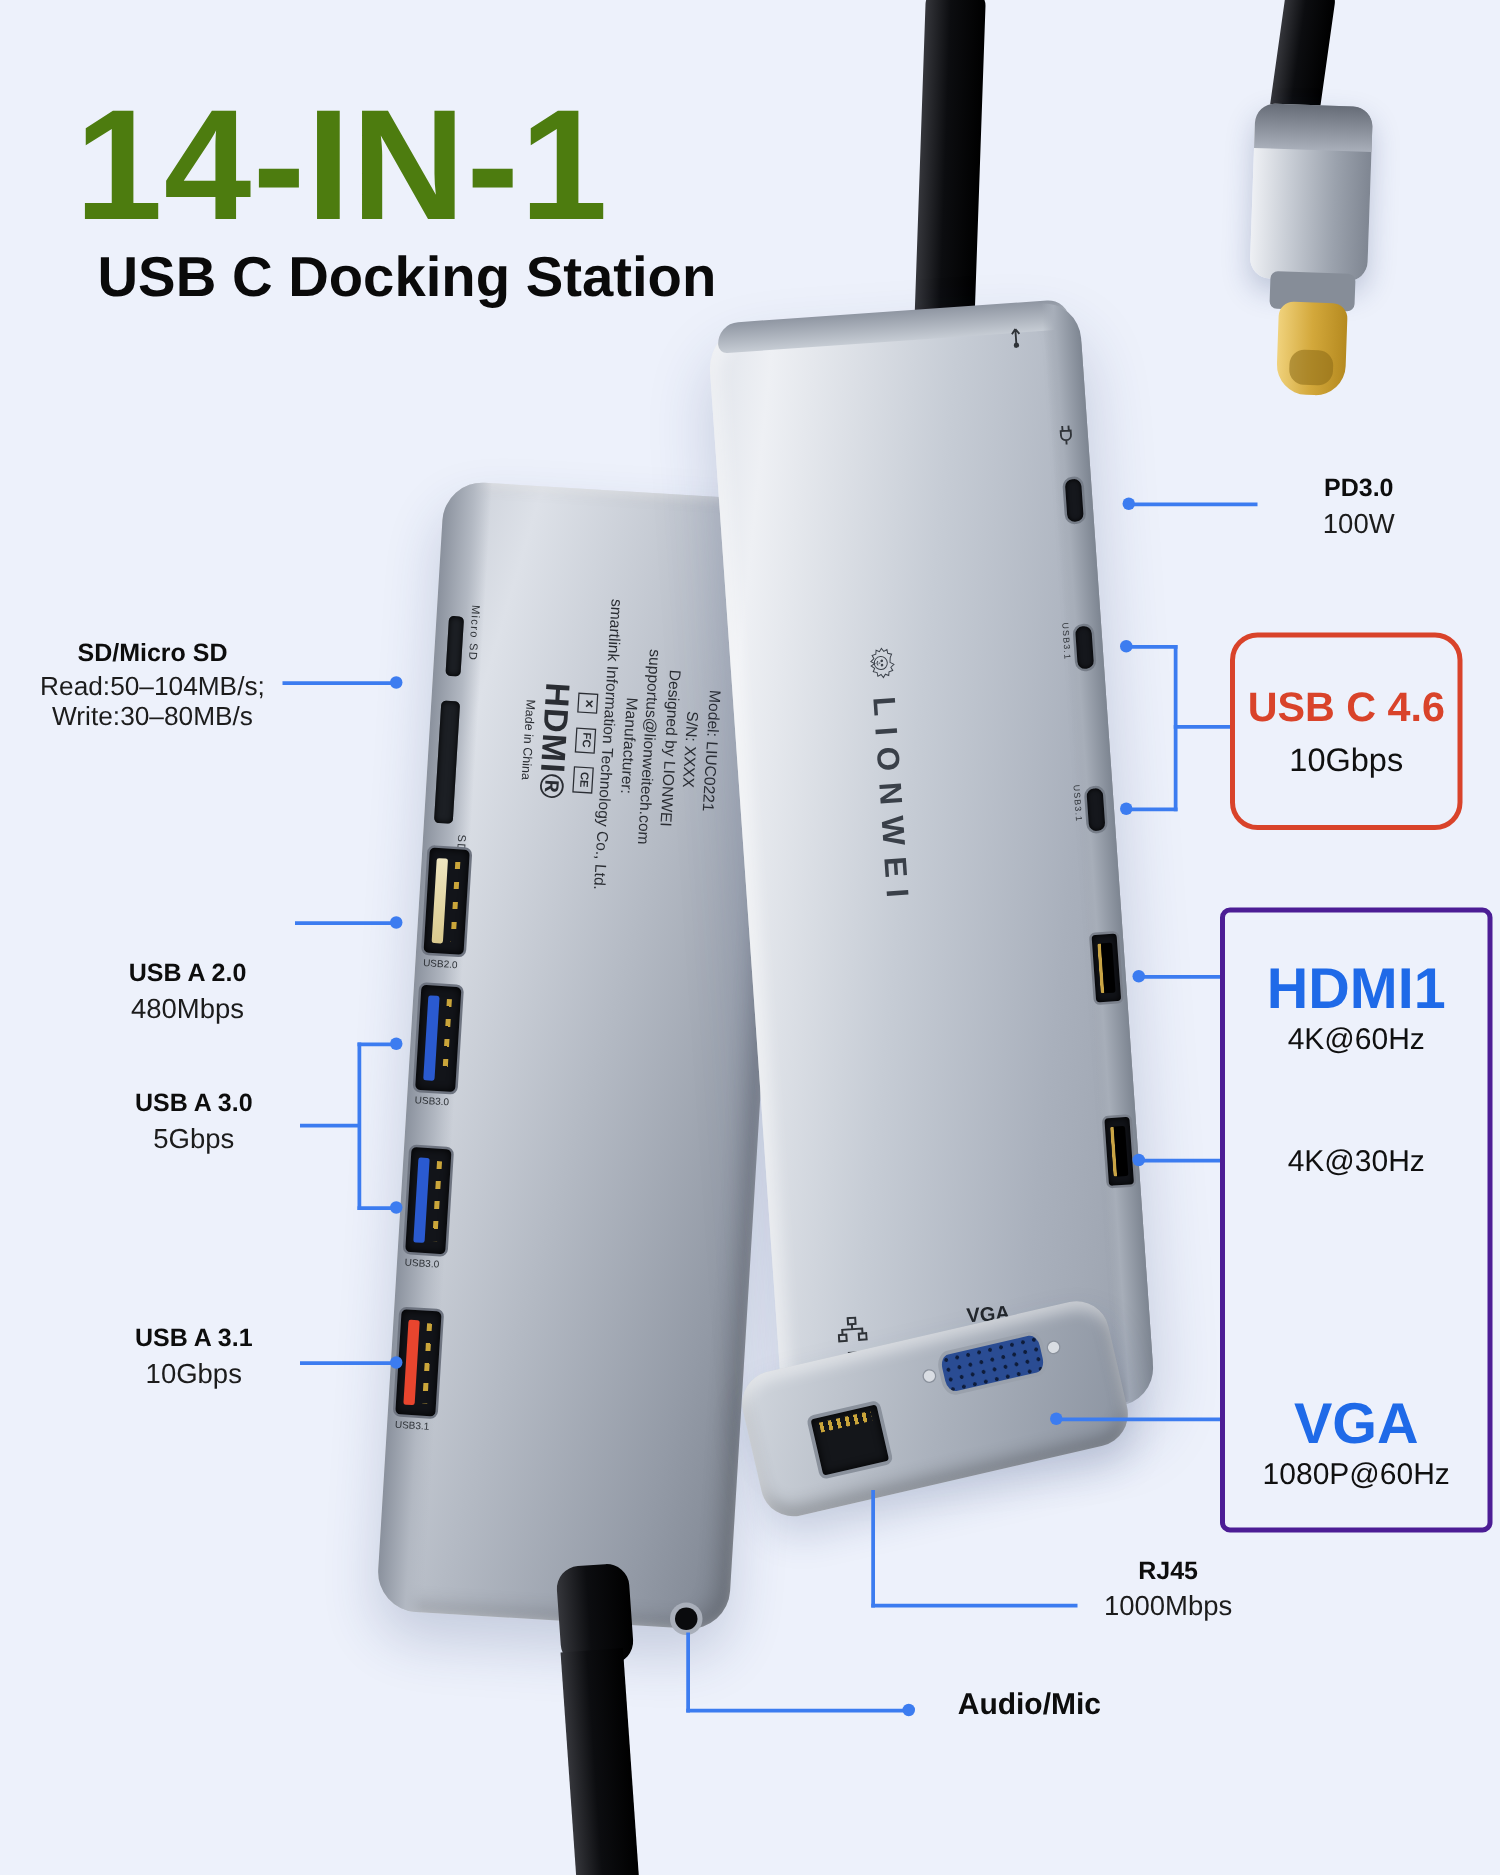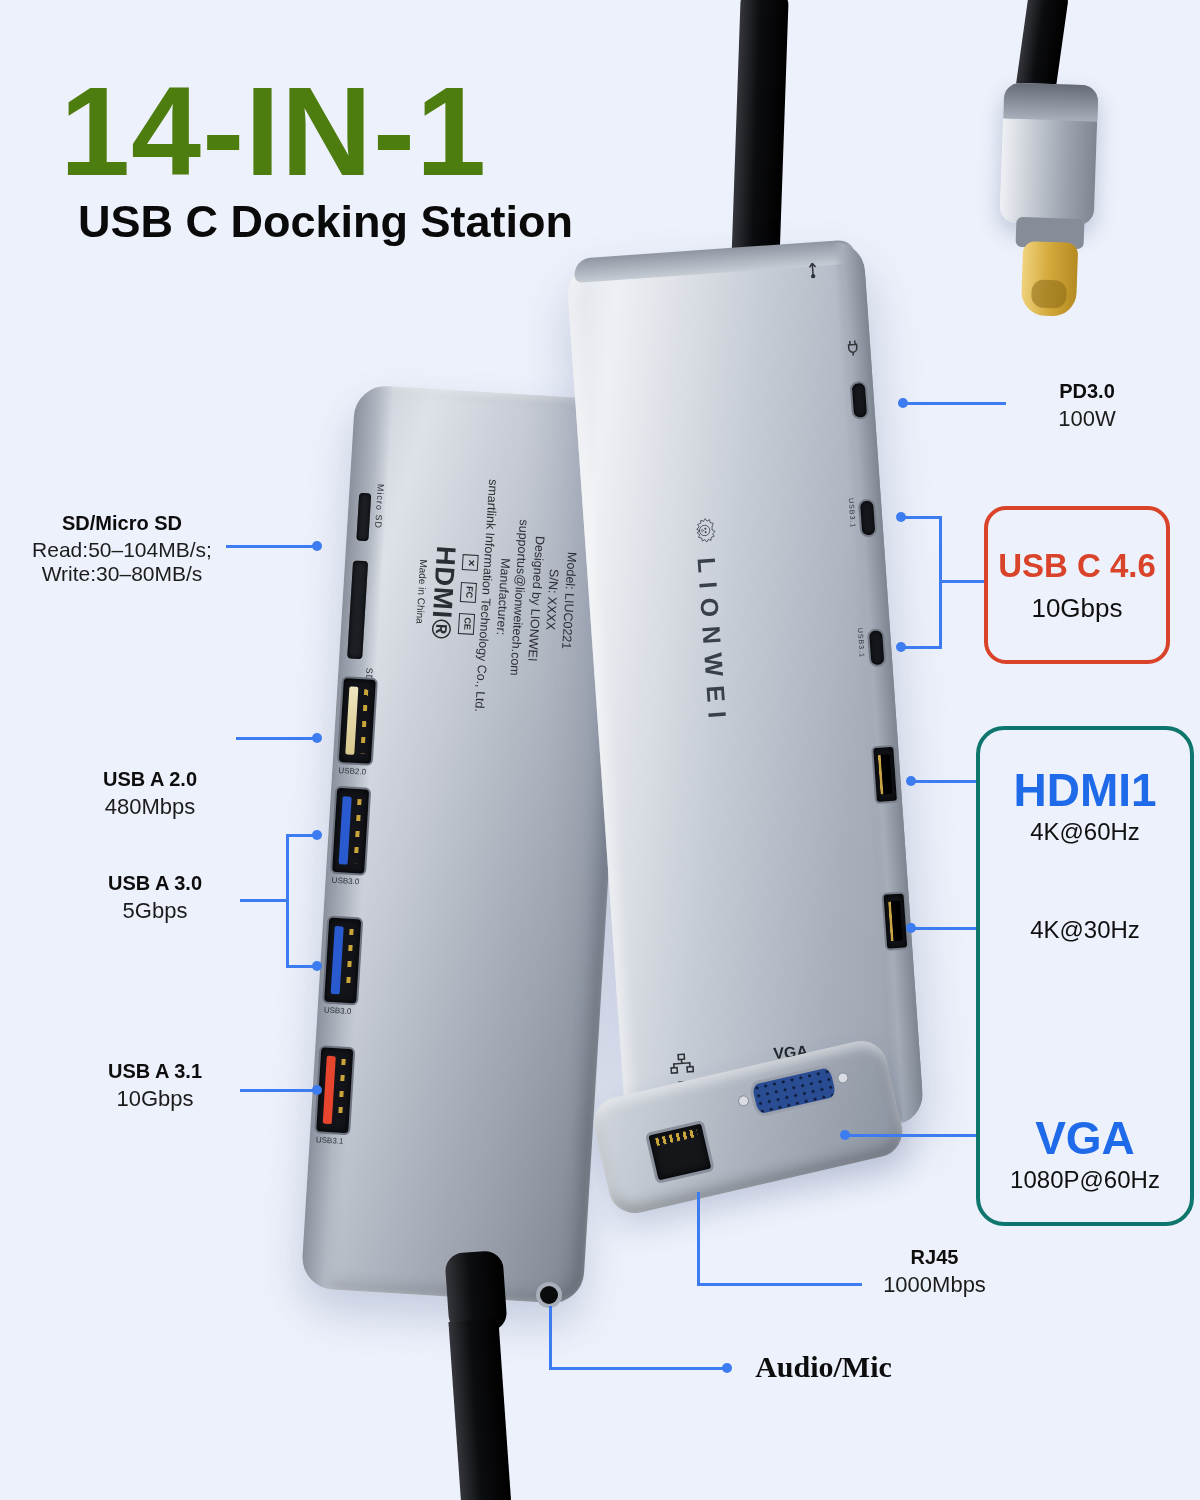--- a/index.html
+++ b/index.html
@@ -79,22 +79,22 @@
       background-image:radial-gradient(#0e1c3a 1.6px,rgba(0,0,0,0) 1.8px);background-size:9px 8px;}
   .screw{position:absolute;width:9px;height:9px;border-radius:50%;background:#d9dde3;border:1px solid #8a919c;}
   
   .cable{position:absolute;background:linear-gradient(90deg,#35363b,#0c0d10 42%,#000);}
   
   .redbox{position:absolute;left:984px;top:506px;width:178px;height:150px;border:4px solid #d9432a;
       border-radius:22px;z-index:6;display:flex;flex-direction:column;align-items:center;
       justify-content:center;gap:8px;text-align:center;}
   .redbox .lbl{color:#d9432a;font-size:33px;font-weight:bold;}
   .redbox .val{color:#101010;font-size:26px;}
-  .bluebox{position:absolute;left:976px;top:726px;width:210px;height:492px;border:4px solid #0f766e;
-      border-radius:28px;z-index:6;}
+  .bluebox{position:absolute;left:976px;top:726px;width:210px;height:492px;border:4px solid #4c1d95;
+      border-radius:8px;z-index:6;}
   .bgroup{position:absolute;left:0;width:100%;text-align:center;}
   .bgroup .lbl{color:#1f6ae8;font-size:46px;font-weight:800;line-height:1.05;}
   .bgroup .val{color:#101010;font-size:24px;margin-top:4px;}
 </style>
 </head>
 <body>
 
 <div class="h1">14-IN-1</div>
 <div class="h2">USB C Docking Station</div>
 
@@ -310,14 +310,14 @@
 <div class="hline" style="left:697px;top:1283px;width:165px;"></div>
 <div class="co" style="left:862px;top:1246px;width:145px;">
   <div class="lbl">RJ45</div>
   <div class="val">1000Mbps</div>
 </div>
 
 <div class="vline" style="left:549px;top:1306px;height:64px;"></div>
 <div class="hline" style="left:549px;top:1367px;width:178px;"></div>
 <div class="dot" style="left:722px;top:1363px;"></div>
 <div class="co" style="left:736px;top:1350px;width:175px;">
-  <div class="lbl" style="font-size:30px;font-family:Liberation Serif, serif;">Audio/Mic</div>
+  <div class="lbl" style="font-size:24px;">Audio/Mic</div>
 </div>
 
 </body></html>

